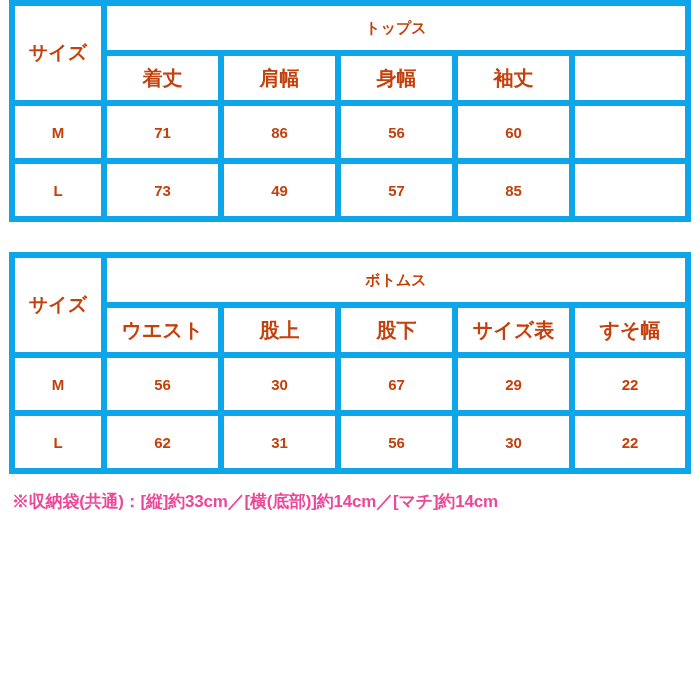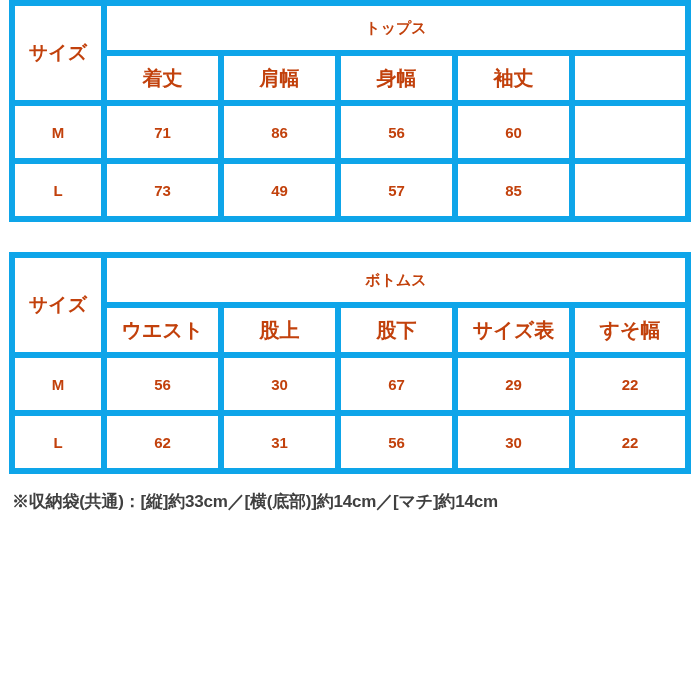--- a/index.html
+++ b/index.html
@@ -86,21 +86,21 @@
     padding-top: 12px;
     color: #161616;
   }
   .note-line {
     width: 676px;
     margin: 0 auto;
     text-align: left;
     font-size: 17px;
     font-weight: bold;
     padding-top: 16px;
-    color: #404040;
+    color: #ec4899;
     letter-spacing: -0.2px;
   }
 </style>
 </head>
 <body>
 
 <div class="page">
 
 
   <table class="size-table tops-table">

